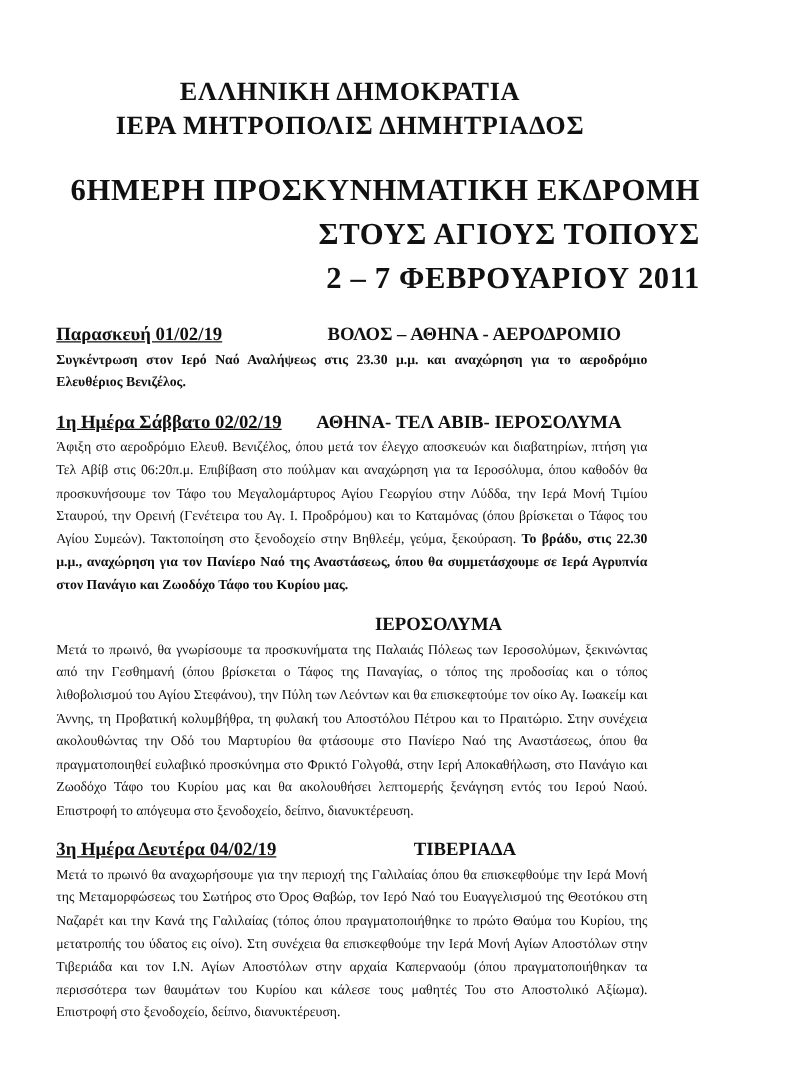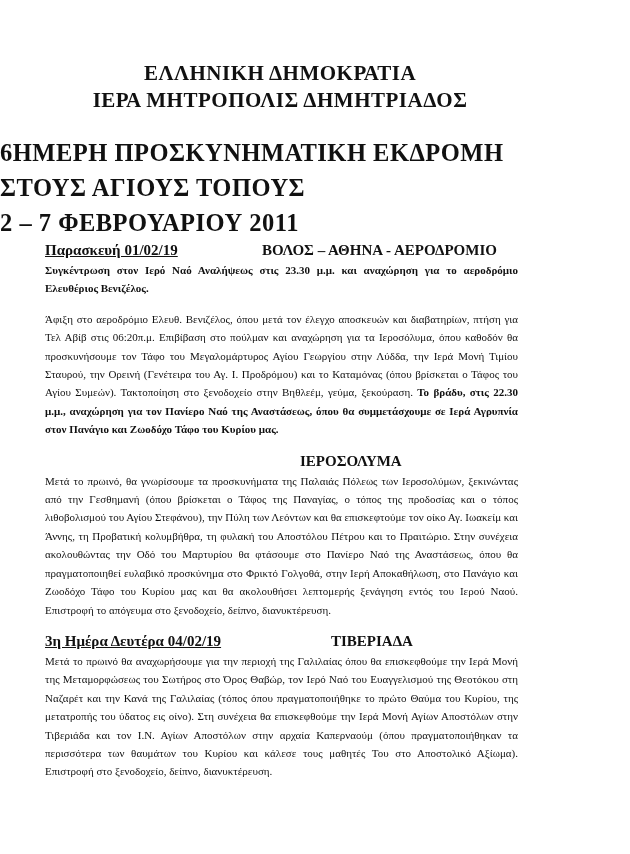--- a/index.html
+++ b/index.html
@@ -20,34 +20,34 @@
   .doc-header {
     margin-top: 60px;
     text-align: center;
     font-weight: bold;
     font-size: 21px;
     line-height: 27px;
     letter-spacing: 0.5px;
   }
   .doc-title {
     margin-top: 21px;
-    text-align: left;
+    text-align: right;
     font-weight: bold;
     font-size: 24.5px;
     line-height: 35px;
     letter-spacing: 0.5px;
   }
   .content {
     padding: 0 42px 0 45px;
   }
   .section {
     margin-top: 12px;
   }
   .section.first {
-    margin-top: 0;
+    margin-top: 18px;
   }
   .sec-heading {
     position: relative;
     font-weight: bold;
     font-size: 15px;
     line-height: 20px;
     height: 20px;
     white-space: nowrap;
   }
   .sec-heading .date {
@@ -89,20 +89,24 @@
 
     <div class="section first">
       <div class="sec-heading">
         <span class="date">Παρασκευή 01/02/19</span>
         <span class="loc loc-0">ΒΟΛΟΣ – ΑΘΗΝΑ - ΑΕΡΟΔΡΟΜΙΟ</span>
       </div>
       <p class="sec-body"><span class="bold">Συγκέντρωση στον Ιερό Ναό Αναλήψεως στις 23.30 μ.μ. και αναχώρηση για το αεροδρόμιο Ελευθέριος Βενιζέλος.</span></p>
     </div>
 
     <div class="section">
+      <div class="sec-heading">
+        <span class="date">1η Ημέρα Σάββατο 02/02/19</span>
+        <span class="loc loc-1">ΑΘΗΝΑ- ΤΕΛ ΑΒΙΒ- ΙΕΡΟΣΟΛΥΜΑ</span>
+      </div>
       <p class="sec-body"><span>Άφιξη στο αεροδρόμιο Ελευθ. Βενιζέλος, όπου μετά τον έλεγχο αποσκευών και διαβατηρίων, πτήση για Τελ Αβίβ στις 06:20π.μ. Επιβίβαση στο πούλμαν και αναχώρηση για τα Ιεροσόλυμα, όπου καθοδόν θα  προσκυνήσουμε τον Τάφο του Μεγαλομάρτυρος Αγίου Γεωργίου στην Λύδδα, την Ιερά Μονή Τιμίου Σταυρού, την Ορεινή (Γενέτειρα του Αγ. Ι. Προδρόμου) και το Καταμόνας (όπου βρίσκεται ο Τάφος του Αγίου Συμεών). Τακτοποίηση στο ξενοδοχείο στην Βηθλεέμ, γεύμα, ξεκούραση. </span><span class="bold">Το βράδυ, στις 22.30 μ.μ., αναχώρηση για τον Πανίερο Ναό της Αναστάσεως, όπου θα συμμετάσχουμε σε Ιερά Αγρυπνία στον Πανάγιο και Ζωοδόχο Τάφο του Κυρίου μας.</span></p>
     </div>
 
     <div class="section">
       <div class="sec-heading">
         <span class="loc loc-2">ΙΕΡΟΣΟΛΥΜΑ</span>
       </div>
       <p class="sec-body"><span>Μετά το πρωινό, θα γνωρίσουμε τα προσκυνήματα της Παλαιάς Πόλεως των Ιεροσολύμων, ξεκινώντας από την Γεσθημανή (όπου βρίσκεται ο Τάφος της Παναγίας, ο τόπος της προδοσίας και ο τόπος λιθοβολισμού του Αγίου Στεφάνου), την Πύλη των Λεόντων και θα επισκεφτούμε τον οίκο Αγ. Ιωακείμ και Άννης, τη Προβατική κολυμβήθρα, τη φυλακή του Αποστόλου Πέτρου και το Πραιτώριο. Στην συνέχεια ακολουθώντας την Οδό του Μαρτυρίου θα φτάσουμε στο Πανίερο Ναό της Αναστάσεως, όπου θα πραγματοποιηθεί ευλαβικό προσκύνημα στο Φρικτό Γολγοθά, στην Ιερή Αποκαθήλωση, στο Πανάγιο και Ζωοδόχο Τάφο του Κυρίου μας και θα ακολουθήσει λεπτομερής ξενάγηση εντός του Ιερού Ναού. Επιστροφή το απόγευμα στο ξενοδοχείο, δείπνο, διανυκτέρευση.</span></p>
     </div>
 

